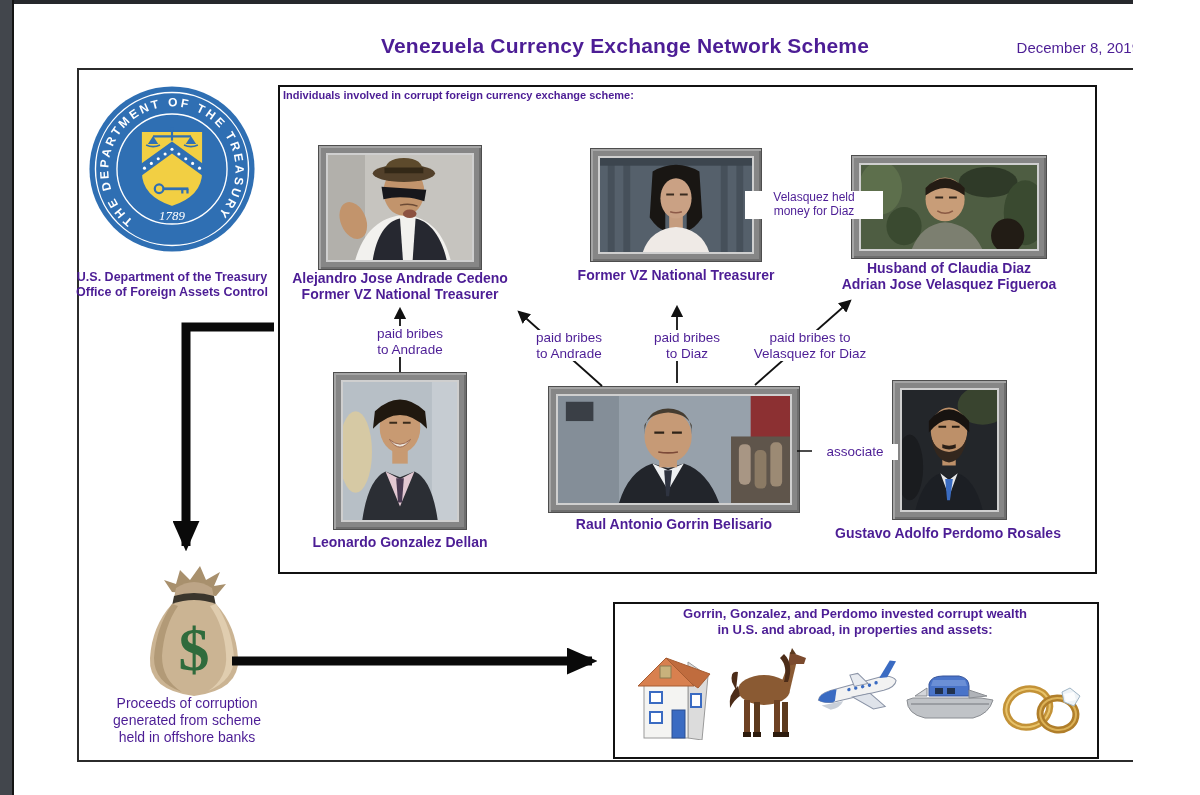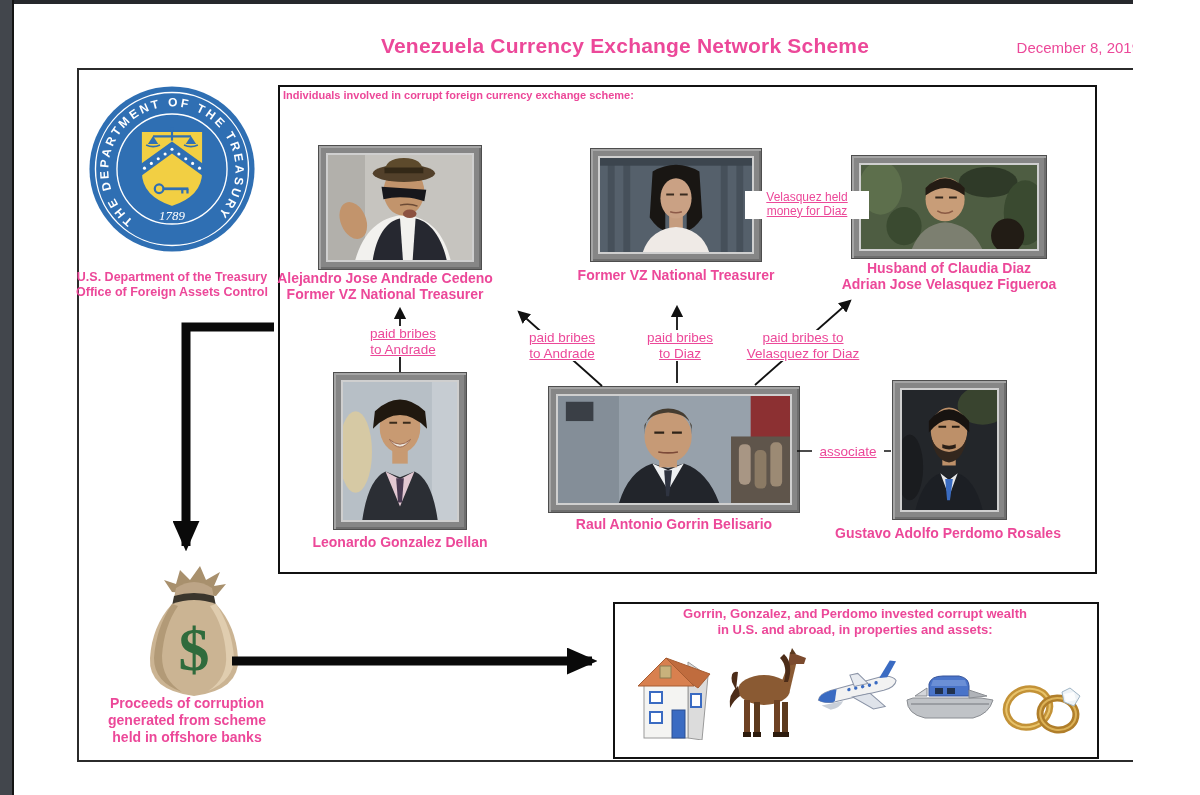--- a/index.html
+++ b/index.html
@@ -1,17 +1,17 @@
 <!DOCTYPE html>
 <html><head>
 <meta charset="utf-8">
 <style>
   html,body{margin:0;padding:0;background:#fff;}
   #canvas{position:relative;width:1133px;height:795px;background:#fff;overflow:hidden;
-          font-family:"Liberation Sans",sans-serif;color:#ec4899;}
+          font-family:"Liberation Sans",sans-serif;color:#4c1d95;}
   .abs{position:absolute;}
   
   .chrome-left{left:0;top:0;width:12px;height:795px;background:#42464c;}
   .chrome-left-edge{left:12px;top:0;width:2px;height:795px;background:#141414;}
   .chrome-top{left:14px;top:0;width:1182px;height:4px;background:#26282c;}
   
   .title{left:290px;top:34px;width:670px;text-align:center;font-size:21px;font-weight:bold;letter-spacing:.2px;}
   .date{left:1000px;top:39px;width:140px;text-align:right;font-size:15px;}
   
   .outer-box{left:77px;top:68px;width:1058px;height:690px;border:2px solid #2b2b2b;}
@@ -23,27 +23,27 @@
   .seal{left:86px;top:83px;width:172px;height:172px;}
   .seal-caption{left:72px;top:250px;width:200px;text-align:center;font-size:12.5px;font-weight:bold;line-height:1.18;margin-top:20px;}
   
   .frame{background:#868686;border:1px solid #4e4e4e;padding:7px;box-sizing:border-box;z-index:4;
          box-shadow:inset 2px 2px 0 #a5a5a5, inset -2px -2px 0 #6e6e6e;}
   .frame svg{display:block;width:100%;height:100%;border:2px solid #cfcfcf;box-sizing:border-box;background:#fff;}
   
   .namelbl{text-align:center;font-size:14px;font-weight:bold;line-height:1.14;z-index:6;}
   
   .rel{text-align:center;font-size:13.5px;line-height:1.16;white-space:pre-line;background:#fff;
-       padding:0 3px;z-index:6;text-decoration:underline;}
+       padding:0 10px;z-index:6;}
   .rel.small{font-size:12px;}
   
   #arrows{left:0;top:0;width:1200px;height:795px;z-index:5;pointer-events:none;}
   
   .moneybag{left:142px;top:562px;width:104px;height:138px;z-index:4;}
-  .proceeds{left:77px;top:695px;width:220px;text-align:center;font-size:14px;font-weight:bold;
+  .proceeds{left:77px;top:695px;width:220px;text-align:center;font-size:14px;font-weight:normal;
             line-height:1.22;white-space:pre-line;}
   .asset-icon{z-index:4;}
 </style>
 </head>
 <body>
 
 <div id="canvas">
 
   <div class="abs chrome-left"></div>
   <div class="abs chrome-left-edge"></div>
@@ -109,21 +109,21 @@
       <path d="M122,109 C116,82 102,68 90,66 L87,109 Z" fill="#262830"></path>
       <ellipse cx="78" cy="38" rx="21" ry="25" fill="#c2946c"></ellipse>
       <ellipse cx="84" cy="61" rx="7" ry="4.5" fill="#8c5140"></ellipse>
       <path d="M74,52 Q84,50 92,53" stroke="#6b4a35" stroke-width="1.5" fill="none"></path>
       <ellipse cx="78" cy="19" rx="32" ry="9" fill="#52402a"></ellipse>
       <path d="M58,19 Q58,3 78,3 Q98,3 98,19 Z" fill="#5d4a2c"></path>
       <rect x="58" y="13" width="40" height="6" fill="#332817"></rect>
       <path d="M55,33 L101,36 L99,48 Q88,44 80,44 Q68,43 57,46 Z" fill="#17171c"></path>
     </svg>
   </div>
-  <div class="abs namelbl" style="left:240px;top:271px;width:290px">
+  <div class="abs namelbl" style="left:255px;top:271px;width:290px">
     <div>Alejandro Jose Andrade Cedeno</div>
     <div>Former VZ National Treasurer</div>
   </div>
 
   <div class="abs frame" style="left:590px;top:148px;width:172px;height:114px">
     <svg viewBox="0 0 156 98" preserveAspectRatio="none">
       <rect width="156" height="98" fill="#55606b"></rect>
       <g fill="#46505a">
         <rect x="8" width="7" height="98"></rect>
           <rect x="24" width="7" height="98"></rect>

